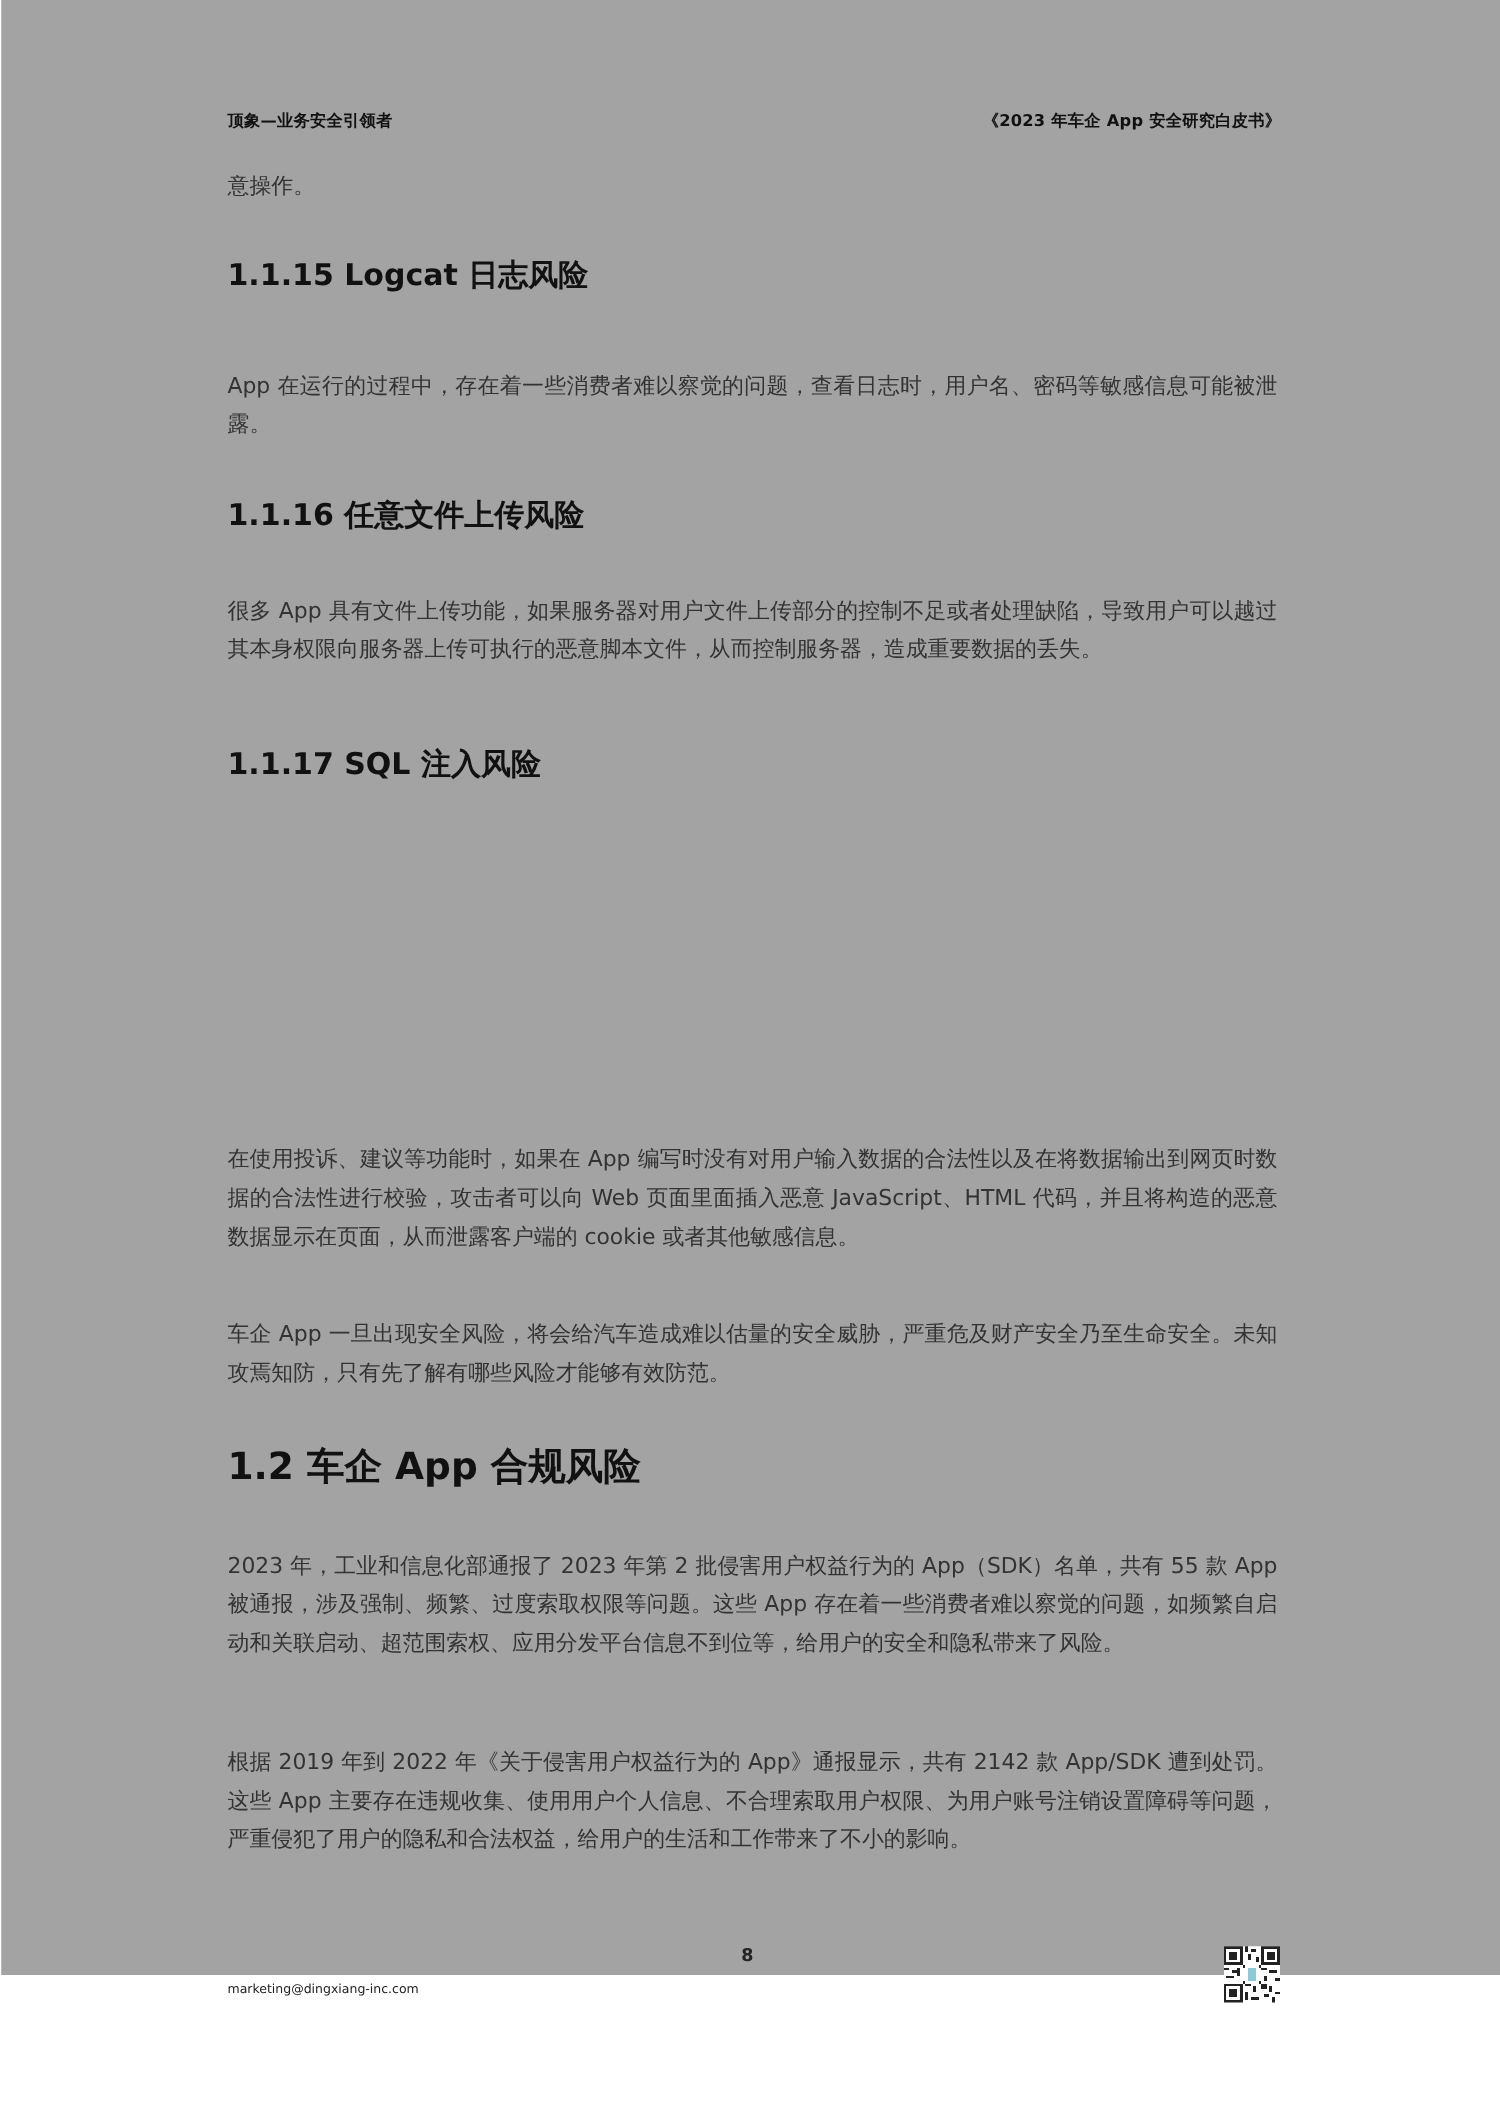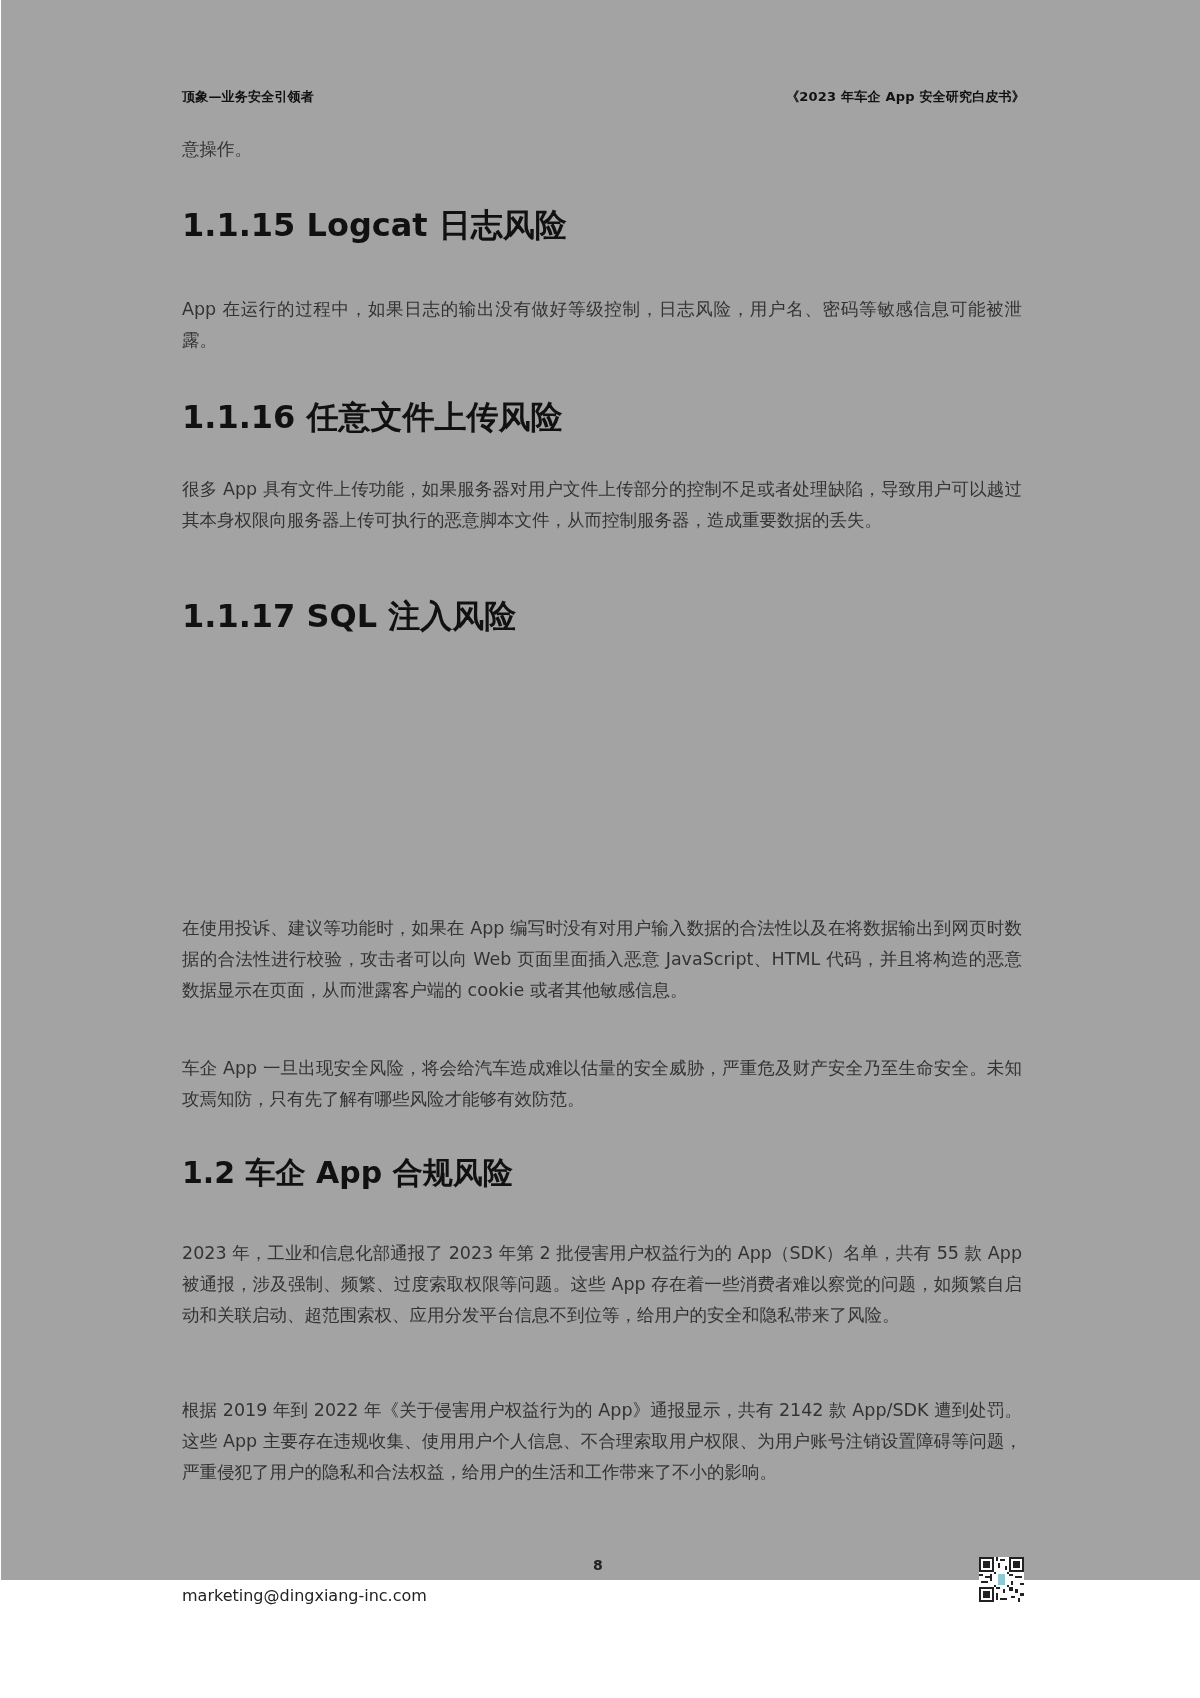--- a/index.html
+++ b/index.html
@@ -4,38 +4,38 @@
 <style>
   html, body { margin: 0; padding: 0; background: #ffffff; }
   body { width: 1200px; height: 1698px; position: relative; overflow: hidden;
          font-family: "DejaVu Sans", "Liberation Sans", sans-serif; color: #222; }
   .page { position: absolute; left: 1px; top: 0; width: 1200px; height: 1580px; background: #a3a3a3; }
   .hdr { position: absolute; top: 88px; font-size: 13px; font-weight: bold; color: #111; letter-spacing: 0.2px; }
   .hdr-left { left: 181px; }
   .hdr-right { right: 176px; }
   .body-text { position: absolute; left: 181px; width: 840px; font-size: 17.5px; line-height: 31px;
                color: #333; text-align: justify; text-align-last: left; }
-  .h3 { position: absolute; left: 181px; font-size: 32px; font-weight: bold; color: #111; }
+  .h3 { position: absolute; left: 181px; font-size: 24px; font-weight: bold; color: #111; }
   .h2 { position: absolute; left: 181px; font-size: 30px; font-weight: bold; color: #111; }
   .pagenum { position: absolute; top: 1557px; left: 592px; font-size: 14px; color: #222; font-weight: bold; }
-  .email { position: absolute; top: 1586px; left: 181px; font-size: 16px; color: #222; }
+  .email { position: absolute; top: 1586px; left: 181px; font-size: 10px; color: #222; }
   .qr { position: absolute; left: 978px; top: 1557px; width: 45px; height: 45px; }
 </style>
 </head>
 <body>
 
 <div class="page">
 
   <div class="hdr hdr-left">顶象—业务安全引领者</div>
   <div class="hdr hdr-right">《2023 年车企 App 安全研究白皮书》</div>
 
   <div class="body-text" style="top:134px;">意操作。</div>
 
   <div class="h3" style="top:204px;">1.1.15 Logcat 日志风险</div>
-  <div class="body-text" style="top:294px;">App 在运行的过程中，如果日志的输出没有做好等级控制，日志风险，用户名、密码等敏感信息可能被泄露。</div>
+  <div class="body-text" style="top:294px;">App 在运行的过程中，存在着一些消费者难以察觉的问题，查看日志时，用户名、密码等敏感信息可能被泄露。</div>
 
   <div class="h3" style="top:384px;margin-top:12px;">1.1.16  任意文件上传风险</div>
   <div class="body-text" style="top:474px;">很多 App 具有文件上传功能，如果服务器对用户文件上传部分的控制不足或者处理缺陷，导致用户可以越过其本身权限向服务器上传可执行的恶意脚本文件，从而控制服务器，造成重要数据的丢失。</div>
 
   <div class="h3" style="top:595px;">1.1.17 SQL 注入风险</div>
 
   <div class="body-text" style="top:896px;margin-top:17px;">在使用投诉、建议等功能时，如果在 App 编写时没有对用户输入数据的合法性以及在将数据输出到网页时数据的合法性进行校验，攻击者可以向 Web 页面里面插入恶意 JavaScript、HTML 代码，并且将构造的恶意数据显示在页面，从而泄露客户端的 cookie 或者其他敏感信息。</div>
   <div class="body-text" style="top:1053px;">车企 App 一旦出现安全风险，将会给汽车造成难以估量的安全威胁，严重危及财产安全乃至生命安全。未知攻焉知防，只有先了解有哪些风险才能够有效防范。</div>
 
   <div class="h2" style="top:1153px;text-align:center;">1.2  车企 App 合规风险</div>

